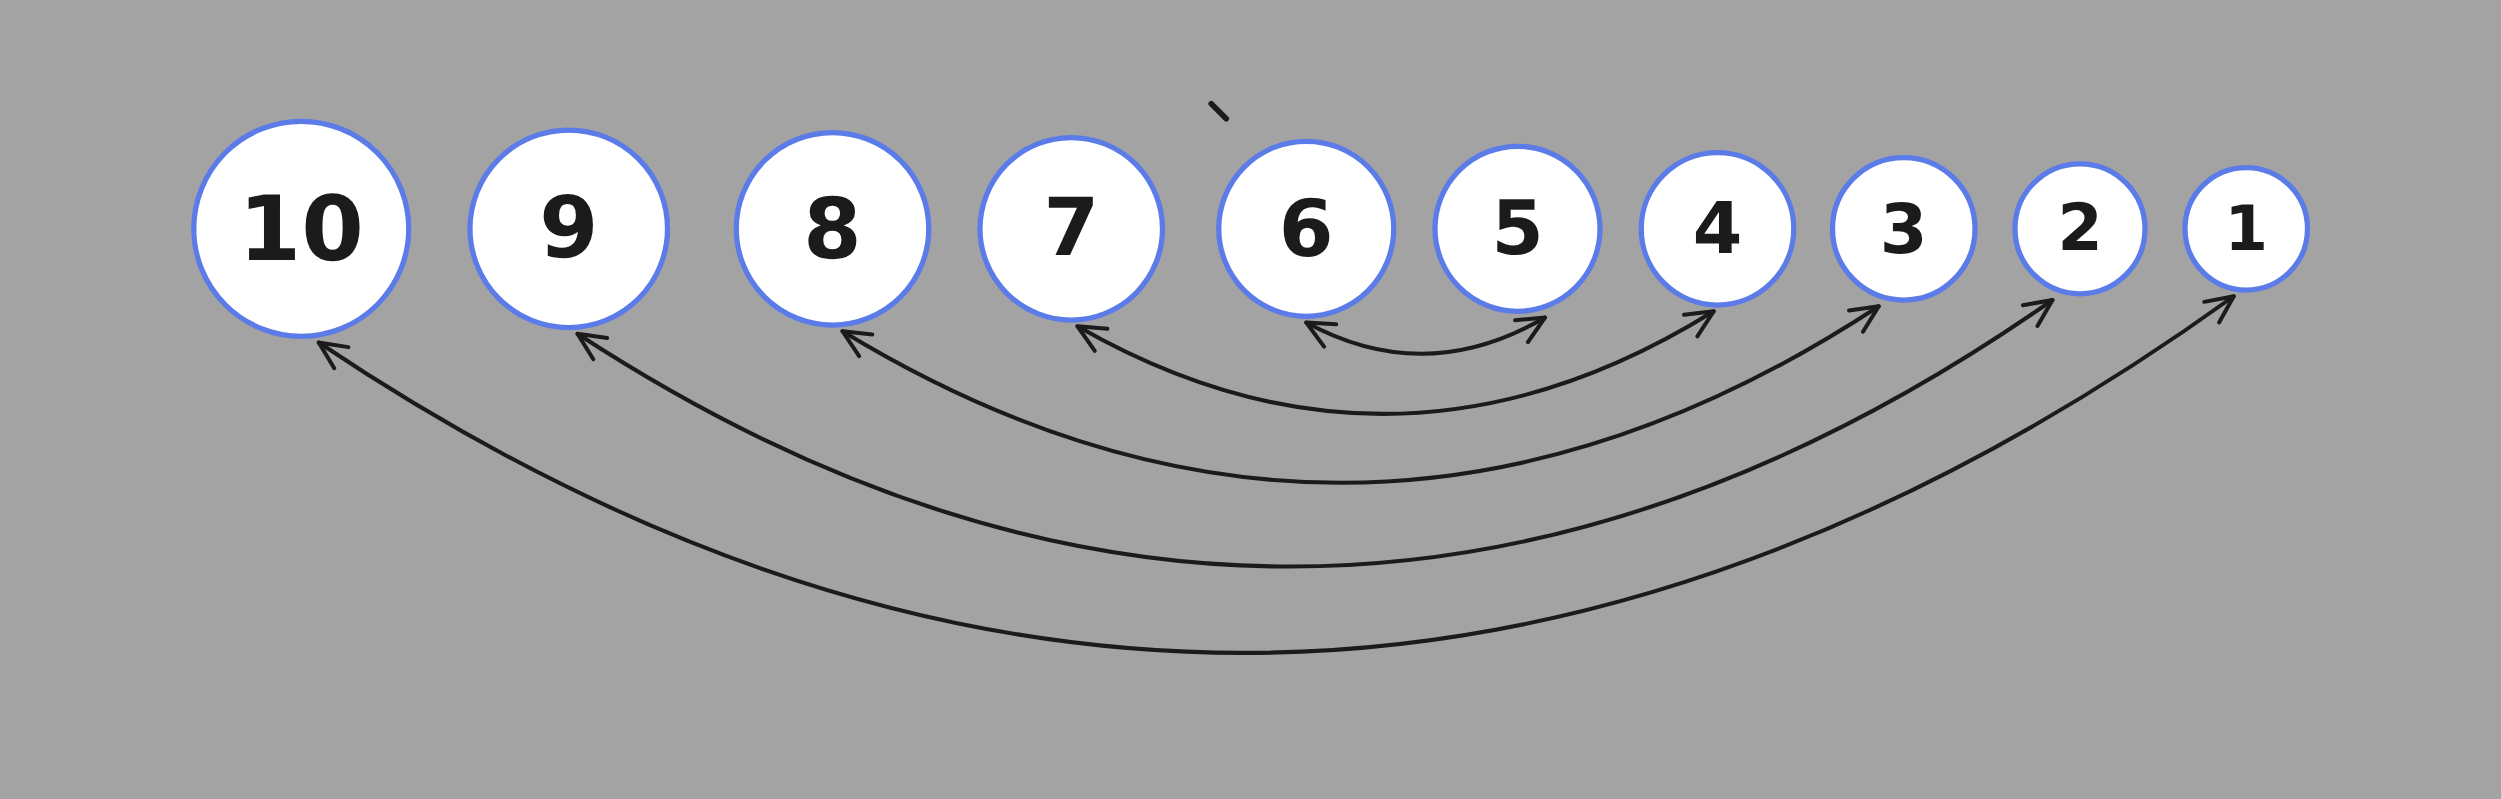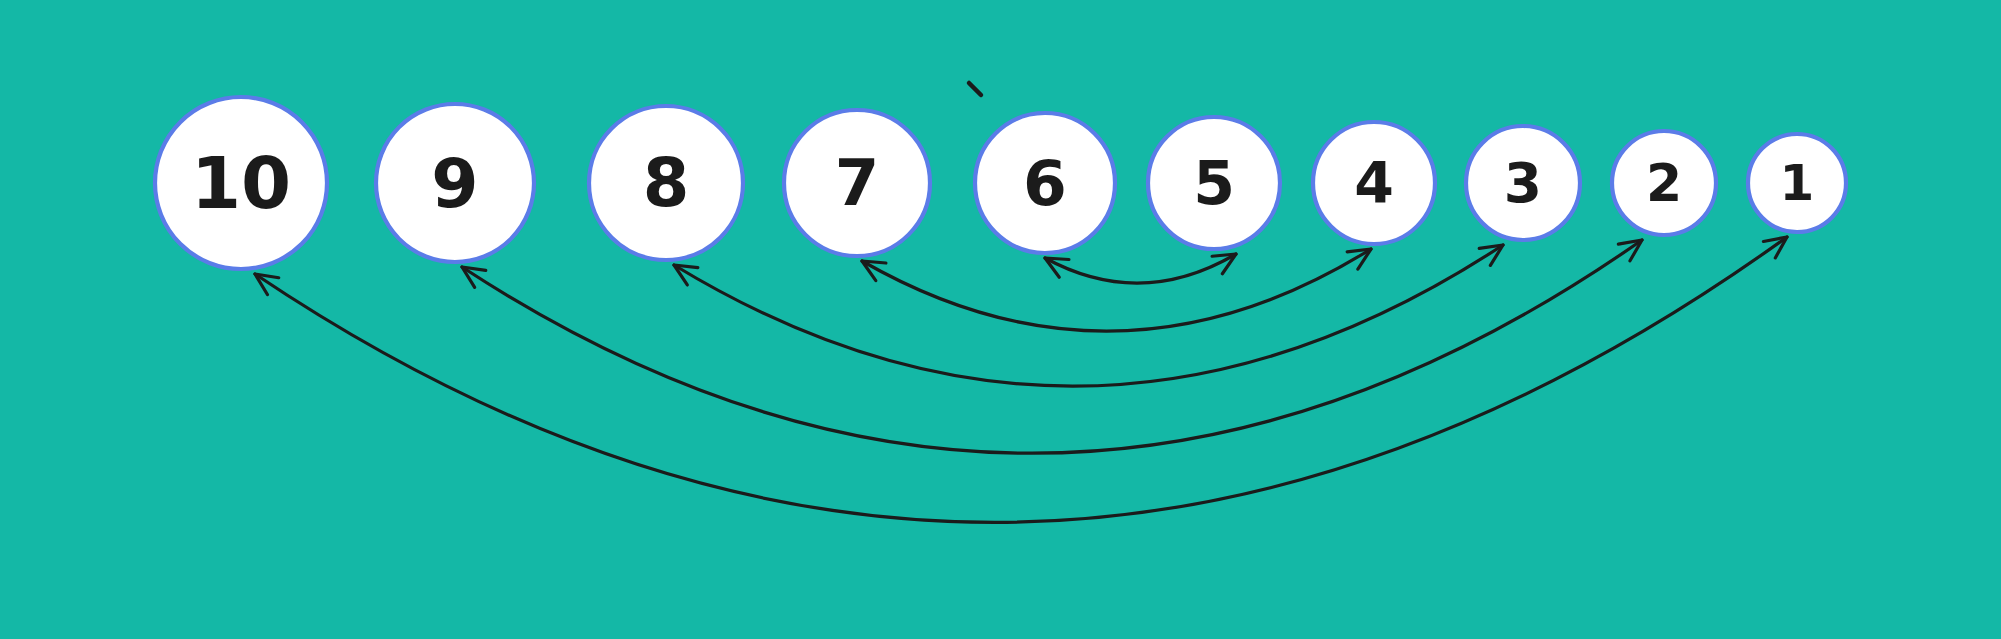--- a/index.html
+++ b/index.html
@@ -4,21 +4,21 @@
 <style>
   html, body {
     margin: 0;
     padding: 0;
     background: #ffffff;
   }
   .stage {
     position: relative;
     width: 2001px;
     height: 639px;
-    background: #14b8a6;
+    background: #a3a3a3;
     overflow: hidden;
   }
   svg text {
     font-family: "DejaVu Sans", sans-serif;
     font-weight: bold;
     user-select: none;
   }
 </style>
 </head>
 <body>

